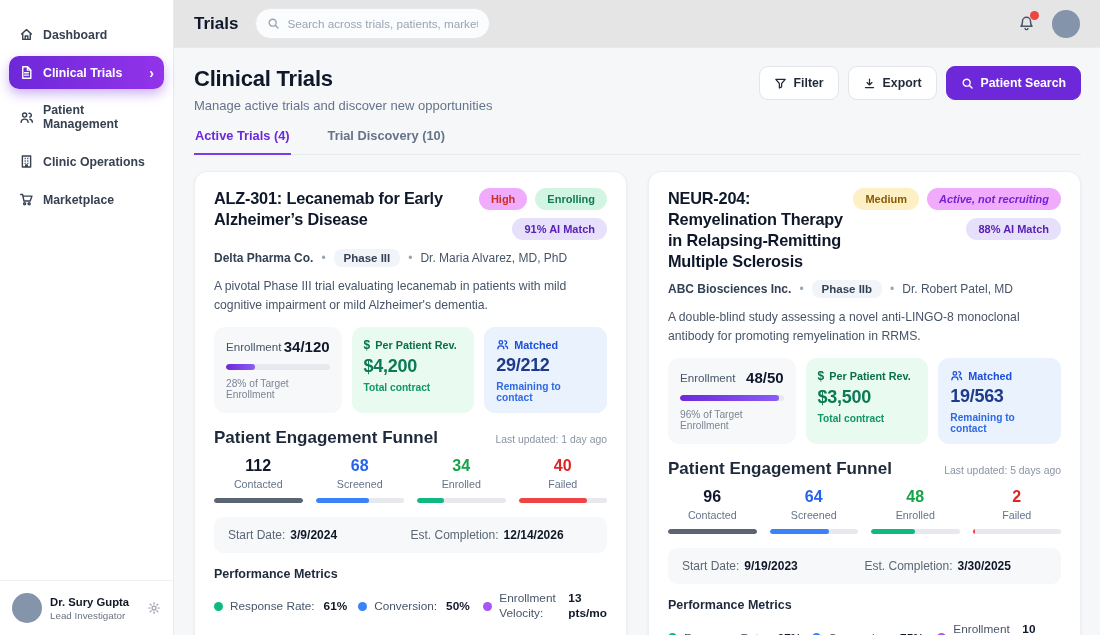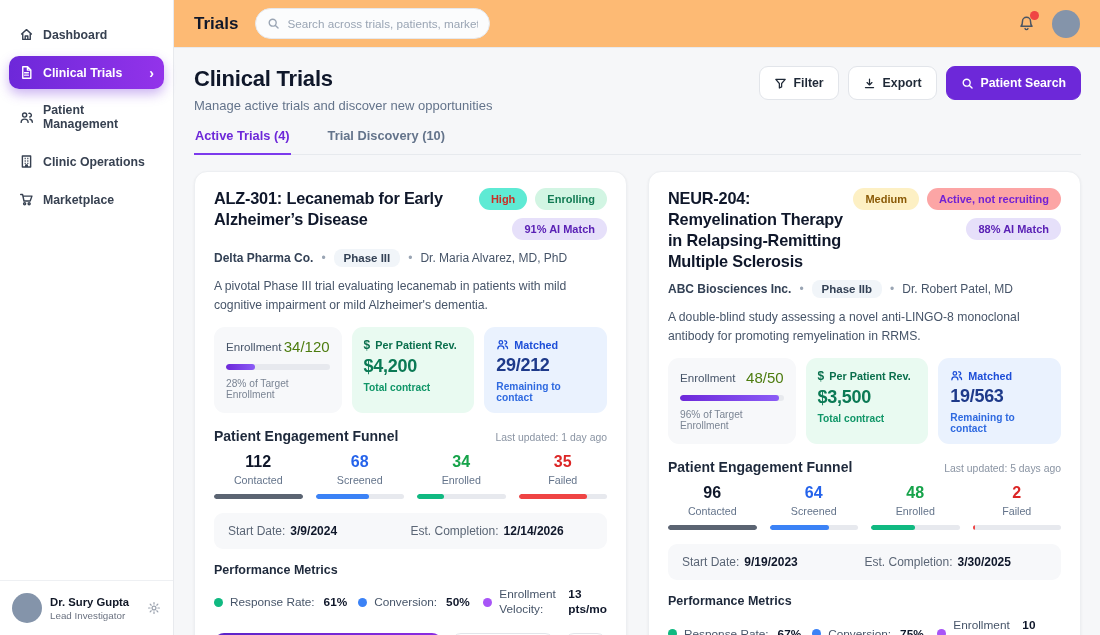--- a/index.html
+++ b/index.html
@@ -17,21 +17,21 @@
   .nav-item .chev { margin-left:auto; font-size:14px; line-height:1; }
   .nav-item.active { background:linear-gradient(90deg,#6d28d9,#9333ea); color:#fff; box-shadow:0 5px 12px rgba(109,40,217,.35); }
   .user-row { border-top:1px solid #eef0f3; padding:12px 12px; display:flex; align-items:center; gap:8px; }
   .user-avatar { width:30px; height:30px; border-radius:50%; background:#8494aa; flex-shrink:0; }
   .user-name { font-size:11.3px; font-weight:800; color:#111827; white-space:nowrap; }
   .user-role { font-size:9.8px; color:#6b7280; margin-top:2px; white-space:nowrap; }
   .gear { margin-left:auto; color:#9ca3af; cursor:pointer; }
 
   
   .main { flex:1; display:flex; flex-direction:column; min-width:0; }
-  .topbar { height:48px; background:#fdba74; border-bottom:1px solid #e8eaee; display:flex; align-items:center; padding:0 20px; gap:17px; flex-shrink:0; }
+  .topbar { height:48px; background:#e5e5e5; border-bottom:1px solid #e8eaee; display:flex; align-items:center; padding:0 20px; gap:17px; flex-shrink:0; }
   .topbar-title { font-size:17px; font-weight:800; color:#0f172a; }
   .search { width:235px; height:31px; border:1px solid #e6e8ec; background:#fbfcfd; border-radius:16px; display:flex; align-items:center; gap:7px; padding:0 11px; color:#9aa5b4; }
   .search input { border:none; outline:none; background:transparent; font-size:11.7px; width:100%; color:#334155; font-family:"Liberation Sans",sans-serif; }
   .search input::placeholder { color:#9aa5b4; }
   .topbar-right { margin-left:auto; display:flex; align-items:center; gap:17px; }
   .bell-wrap { position:relative; color:#4b5563; cursor:pointer; }
   .bell-dot { position:absolute; top:-4px; right:-4px; width:9px; height:9px; border-radius:50%; background:#ef4444; }
   .avatar { width:28px; height:28px; border-radius:50%; background:#8494aa; cursor:pointer; }
 
   .content { flex:1; overflow:hidden; padding:18px 19px 0 20px; }
@@ -58,35 +58,35 @@
   .meta { display:flex; align-items:center; gap:8px; margin-top:9px; font-size:12px; color:#9aa5b4; }
   .meta .sponsor { font-weight:700; color:#334155; }
   .meta .phase { background:#f1f5f9; color:#334155; font-weight:700; padding:3px 10px; border-radius:8px; font-size:11.5px; }
   .meta .pi { color:#475569; }
   .desc { margin-top:10px; font-size:12.2px; color:#475569; line-height:1.55; min-height:38px; }
 
   .metrics { display:grid; grid-template-columns:1.04fr 1fr 1fr; gap:10px; margin-top:12px; }
   .mbox { border-radius:11px; padding:11px 12px 10px; }
   .mbox.enroll { background:#f7f8fa; }
   .enroll-top { display:flex; justify-content:space-between; align-items:center; font-size:11.6px; color:#475569; }
-  .enroll-top b { font-size:15px; font-weight:400; color:#4d7c0f; }
+  .enroll-top b { font-size:15px; font-weight:700; color:#0f172a; }
   .track { height:6px; background:#e7e9ee; border-radius:4px; margin-top:9px; overflow:hidden; }
   .fill { height:100%; border-radius:4px; background:linear-gradient(90deg,#6d28d9,#8b5cf6); }
   .enroll-cap { margin-top:8px; font-size:10.2px; color:#7b8594; }
   .mlab { display:flex; gap:5px; align-items:center; font-size:10.8px; font-weight:800; }
   .mval { font-size:18px; font-weight:800; margin-top:4px; letter-spacing:-.3px; }
   .mcap { font-size:10.2px; margin-top:5px; font-weight:600; }
   .mbox.rev { background:#e9faf1; }
   .rev .mlab { color:#0a6f4d; } .rev .mval { color:#0b7a55; } .rev .mcap { color:#109668; }
   .mbox.match { background:#eaf2fe; }
   .match .mlab { color:#1d4ed8; } .match .mval { color:#1e3a8a; } .match .mcap { color:#2f6ae0; }
   .dollar { font-size:12px; font-weight:800; }
 
   .funnel-head { display:flex; justify-content:space-between; align-items:baseline; margin-top:15px; }
-  .funnel-title { font-size:14px; font-weight:800; color:#1e293b; }
+  .funnel-title { font-size:17px; font-weight:800; color:#1e293b; }
   .funnel-upd { font-size:10.4px; color:#8a94a3; }
   .stages { display:grid; grid-template-columns:repeat(4,1fr); gap:13px; margin-top:9px; }
   .stage { text-align:center; }
   .stage-val { font-size:16px; font-weight:800; }
   .stage-lab { font-size:10.7px; color:#64748b; margin-top:3px; }
   .stage-track { height:5px; background:#e7e9ee; border-radius:3px; margin-top:8px; overflow:hidden; }
   .stage-fill { height:100%; border-radius:3px; }
 
   .dates { display:flex; background:#f7f8fa; border-radius:9px; padding:11px 14px; margin-top:14px; font-size:12px; color:#5b6676; }
   .dates > div { width:50%; }
@@ -236,21 +236,21 @@
       <div class="tab">Trial Discovery (10)</div>
     </div>
 
     <div class="cards">
 
       <div class="card">
         <div class="card-top">
           <div class="card-title">ALZ-301: Lecanemab for Early Alzheimer’s Disease</div>
           <div class="badge-col">
             <div class="badge-row">
-              <span class="badge" style="background: #5eead4; color: rgb(201, 47, 38);">High</span>
+              <span class="badge" style="background: #f0abfc; color: rgb(201, 47, 38);">High</span>
               <span class="badge" style="background: rgb(210, 245, 227); color: rgb(17, 122, 83);">Enrolling</span>
             </div>
             <span class="badge" style="background: rgb(230, 224, 250); color: rgb(90, 33, 181);">91% AI Match</span>
           </div>
         </div>
         <div class="meta">
           <span class="sponsor">Delta Pharma Co.</span>
           <span>•</span>
           <span class="phase">Phase III</span>
           <span>•</span>
@@ -313,21 +313,21 @@
               </div>
           </div>
           <div class="stage">
             <div class="stage-val" style="color: rgb(22, 163, 74);">34</div>
             <div class="stage-lab">Enrolled</div>
             <div class="stage-track">
                 <div class="stage-fill" style="width: 30%; background: rgb(16, 185, 129);"></div>
               </div>
           </div>
           <div class="stage">
-            <div class="stage-val" style="color: rgb(220, 38, 38);">35</div>
+            <div class="stage-val" style="color: rgb(220, 38, 38);">40</div>
             <div class="stage-lab">Failed</div>
             <div class="stage-track">
                 <div class="stage-fill" style="width: 77%; background: rgb(239, 68, 68);"></div>
               </div>
           </div>
         </div>
 
         <div class="dates">
           <div><span>Start Date:</span><b>3/9/2024</b></div>
           <div><span>Est. Completion:</span><b>12/14/2026</b></div>
@@ -363,21 +363,21 @@
           </button>
         </div>
       </div>
 
       <div class="card">
         <div class="card-top">
           <div class="card-title">NEUR-204: Remyelination Therapy in Relapsing-Remitting Multiple Sclerosis</div>
           <div class="badge-col">
             <div class="badge-row">
               <span class="badge" style="background: rgb(253, 240, 196); color: rgb(138, 90, 6);">Medium</span>
-              <span class="badge" style="background: #fca5a5; color: rgb(115, 34, 212);">Active, not recruiting</span>
+              <span class="badge" style="background: #f0abfc; color: rgb(115, 34, 212); font-style: italic;">Active, not recruiting</span>
             </div>
             <span class="badge" style="background: rgb(230, 224, 250); color: rgb(90, 33, 181);">88% AI Match</span>
           </div>
         </div>
         <div class="meta">
           <span class="sponsor">ABC Biosciences Inc.</span>
           <span>•</span>
           <span class="phase">Phase IIb</span>
           <span>•</span>
           <span class="pi">Dr. Robert Patel, MD</span>

